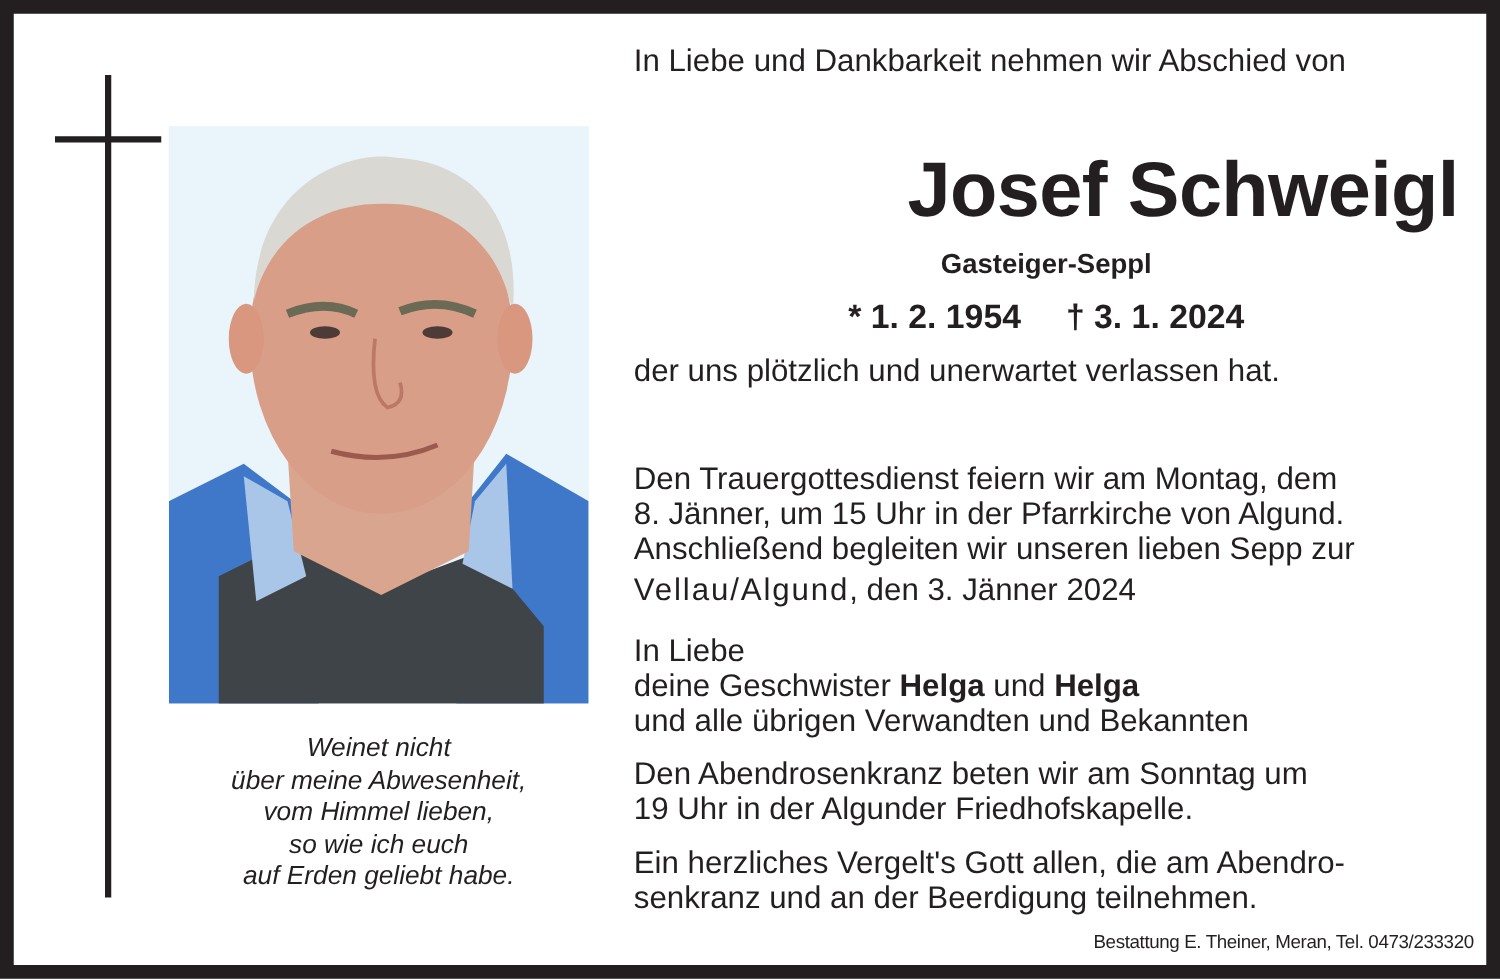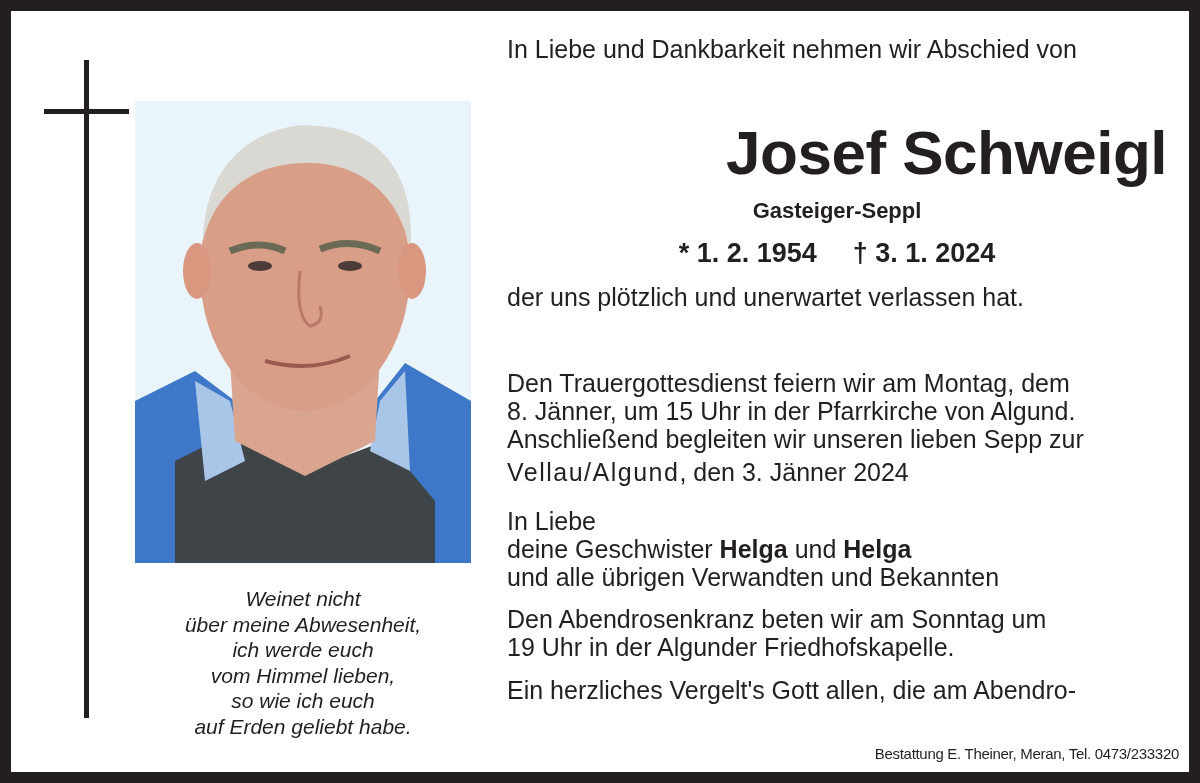--- a/index.html
+++ b/index.html
@@ -74,21 +74,20 @@
 
     <path d="M165 170 Q160 215 175 225 Q190 222 185 205" stroke="#b97966" stroke-width="3" fill="none"></path>
 
     <path d="M130 260 Q175 272 215 255" stroke="#9b5a4e" stroke-width="4" fill="none"></path>
   </svg>
 </div>
 
 <div class="poem">
   <div>Weinet nicht</div>
   <div>über meine Abwesenheit,</div>
-  <div>ich werde euch</div>
   <div>vom Himmel lieben,</div>
   <div>so wie ich euch</div>
   <div>auf Erden geliebt habe.</div>
 </div>
 
 <div class="col p" style="top:35px;">
   <div>In Liebe und Dankbarkeit nehmen wir Abschied von</div>
 </div>
 
 <div class="name">Josef Schweigl</div>
@@ -115,15 +114,16 @@
   <div>und alle übrigen Verwandten und Bekannten</div>
 </div>
 
 <div class="col p justify" style="top:605px;">
   <div>Den Abendrosenkranz beten wir am Sonntag um</div>
   <div>19 Uhr in der Algunder Friedhofskapelle.</div>
 </div>
 
 <div class="col p" style="top:676px;">
   <div>Ein herzliches Vergelt's Gott allen, die am Abendro-</div>
+  <div>senkranz und an der Beerdigung teilnehmen.</div>
 </div>
 
 <div class="footer">Bestattung E. Theiner, Meran, Tel. 0473/233320</div>
 
 </body></html>

